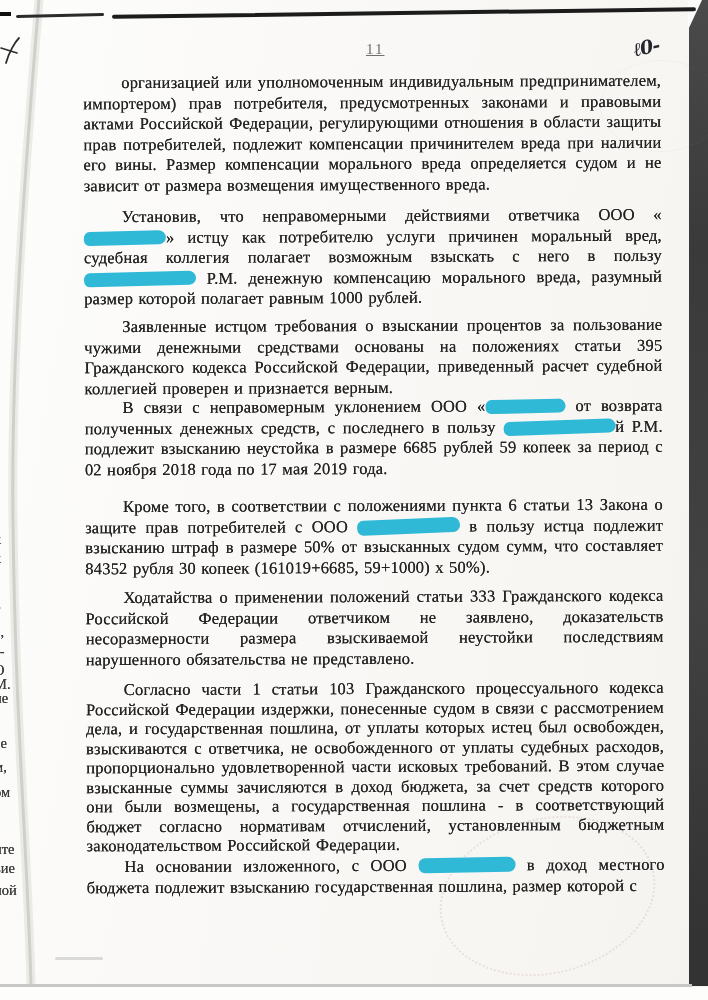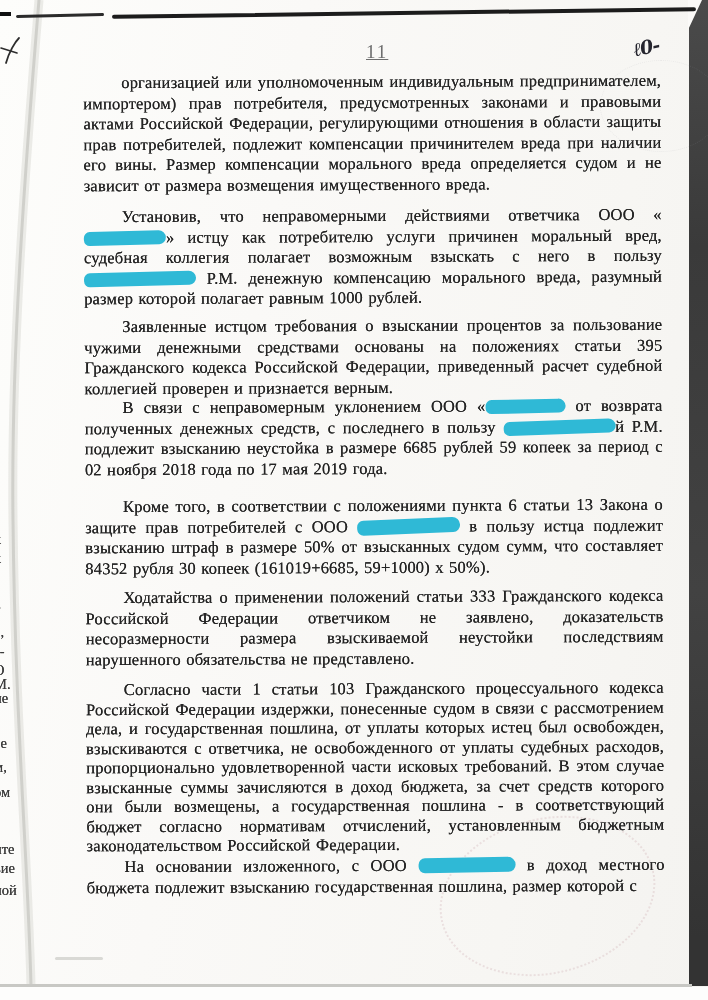--- a/index.html
+++ b/index.html
@@ -42,21 +42,21 @@
     position:absolute;left:438px;top:818px;width:215px;height:152px;
     border:2px dotted rgba(185,135,145,0.20);border-radius:50%;
     transform:rotate(-14deg);
   }
   .stamp-bleed2{
     position:absolute;left:600px;top:60px;width:120px;height:90px;
     border:1px dotted rgba(160,160,170,0.15);border-radius:50%;
   }
   
   .pagenum{
-    position:absolute;left:366px;top:41px;font-size:19px;color:#6e6e6e;
+    position:absolute;left:366px;top:41px;font-size:15px;color:#6e6e6e;
     letter-spacing:2px;font-family:"Liberation Serif",serif;text-decoration:underline;
   }
   .handwritten{
     position:absolute;left:633px;top:36px;
     font-family:"DejaVu Serif",serif;font-style:italic;font-weight:bold;
     font-size:19px;color:#25252e;transform:rotate(-12deg);letter-spacing:-1px;
   }
   .corner-scribble{position:absolute;left:0px;top:36px;}
   
   .textcol{

